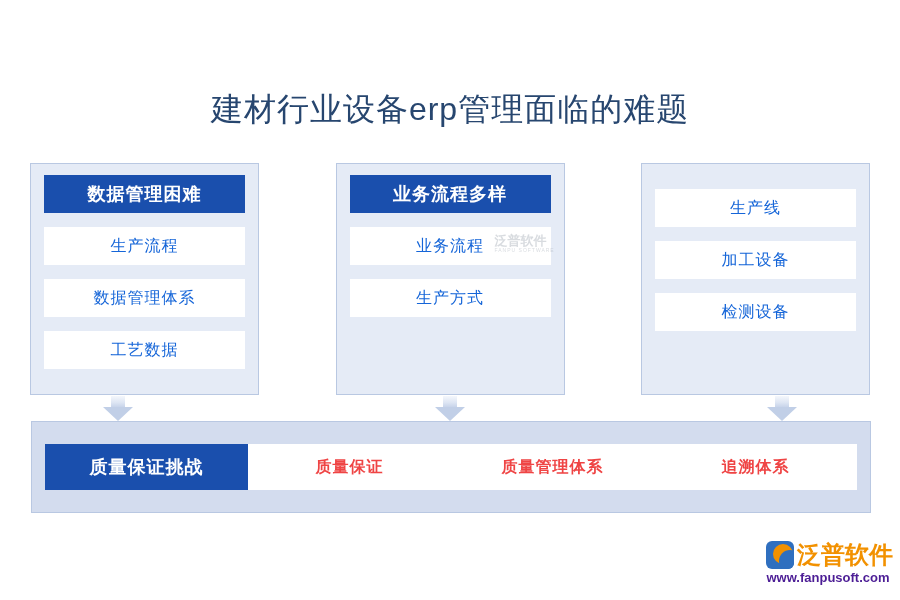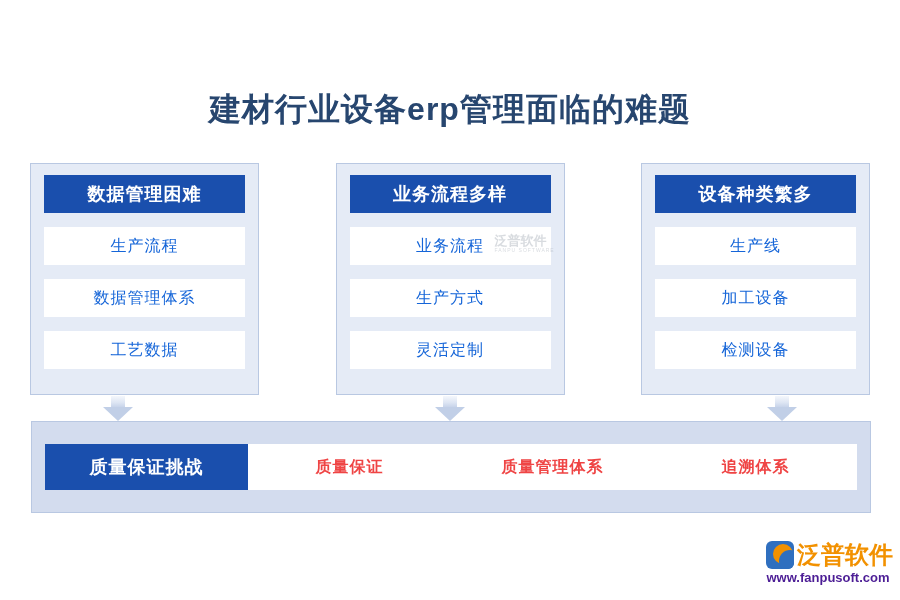--- a/index.html
+++ b/index.html
@@ -16,21 +16,21 @@
   }
 
   
   .page-title {
     position: absolute;
     left: 0;
     top: 88px;
     width: 900px;
     text-align: center;
     font-size: 32px;
-    font-weight: bold;
+    font-weight: normal;
     color: #27466f;
     letter-spacing: 1px;
     white-space: nowrap;
   }
 
   
   .columns-row {
     position: absolute;
     left: 30px;
     top: 163px;
@@ -244,29 +244,27 @@
     <div class="column-header">数据管理困难</div>
     <div class="column-item">生产流程</div>
     <div class="column-item">数据管理体系</div>
     <div class="column-item">工艺数据</div>
   </div>
 
   <div class="column-panel">
     <div class="column-header">业务流程多样</div>
     <div class="column-item">业务流程</div>
     <div class="column-item">生产方式</div>
-    <div class="column-item">灵活定制</div>
     <div class="inner-watermark">
       <span class="wm-cn">泛普软件</span>
       <span class="wm-en">FANPU SOFTWARE</span>
     </div>
   </div>
 
   <div class="column-panel">
-    <div class="column-header">设备种类繁多</div>
     <div class="column-item">生产线</div>
     <div class="column-item">加工设备</div>
     <div class="column-item">检测设备</div>
   </div>
 </div>
 
 <div class="arrows-layer">
   <div class="down-arrow" style="left:103px;">
     <div class="shaft"></div>
     <div class="head"></div>

